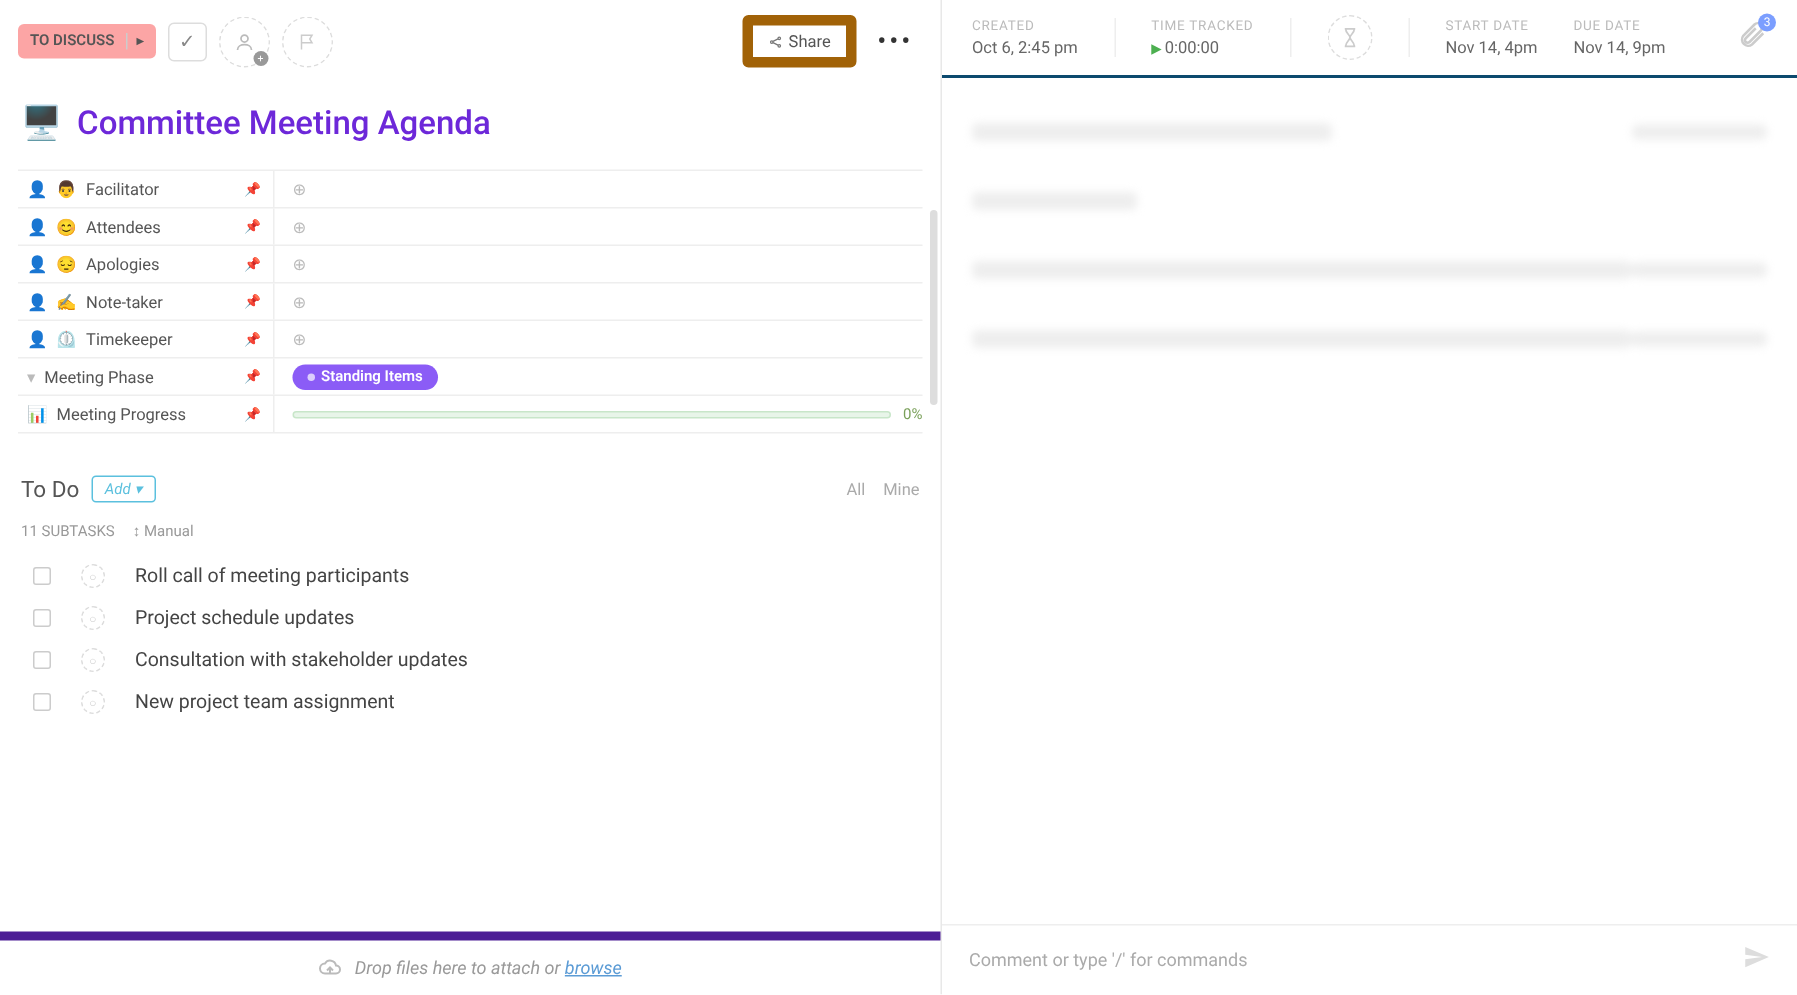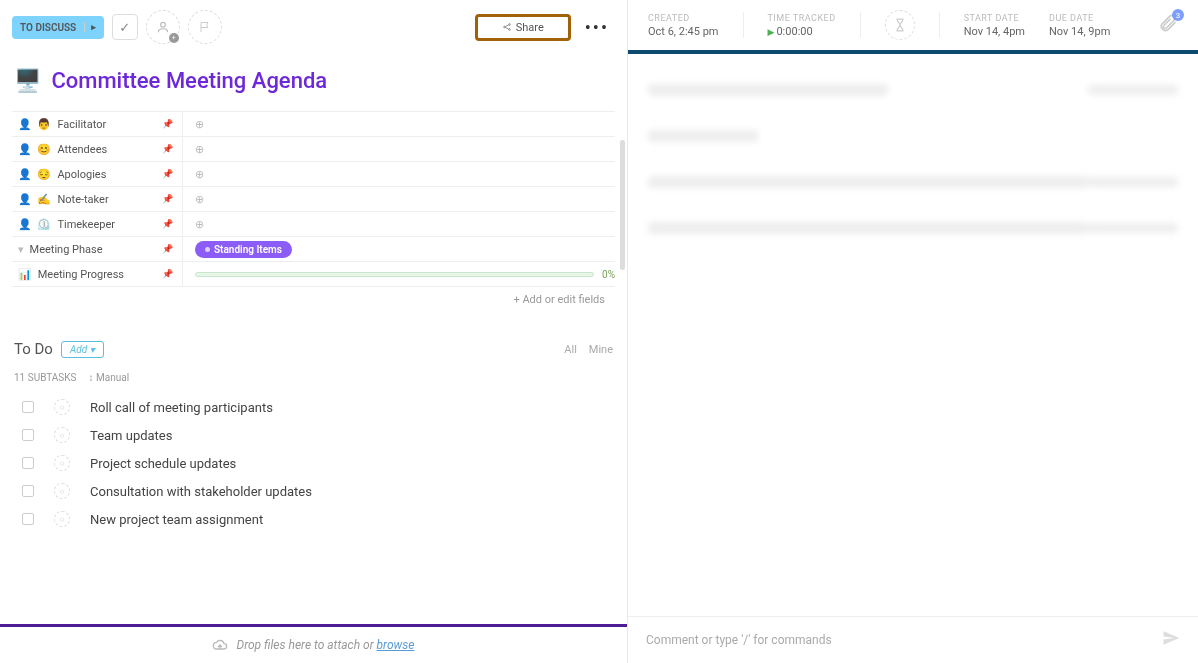--- a/index.html
+++ b/index.html
@@ -3,26 +3,26 @@
 <meta charset="utf-8">
 <style>
 * { box-sizing: border-box; margin: 0; padding: 0; }
 body { font-family: -apple-system, BlinkMacSystemFont, "Segoe UI", Roboto, sans-serif; font-size: 13px; color: #333; background: #fff; width: 1198px; height: 663px; overflow: hidden; display: flex; }
 .left-panel { width: 636px; height: 100%; position: relative; display: flex; flex-direction: column; border-right: 1px solid #e8e8e8; }
 .right-panel { flex: 1; height: 100%; display: flex; flex-direction: column; }
 
 
 .toolbar-left { display: flex; align-items: center; padding: 10px 12px 6px 12px; justify-content: space-between; }
 .toolbar-left-group { display: flex; align-items: center; gap: 8px; }
-.status-btn { display: flex; align-items: center; gap: 6px; background: #7dd3fc; border-radius: 4px; padding: 6px 8px; font-size: 10px; font-weight: 600; color: #555; }
+.status-btn { display: flex; align-items: center; gap: 6px; background: #fca5a5; border-radius: 4px; padding: 6px 8px; font-size: 10px; font-weight: 600; color: #555; }
 .status-arrow { border-left: 1px solid #ccc; padding-left: 6px; margin-left: 2px; font-size: 9px; }
 .check-btn { border: 1px solid #ddd; border-radius: 4px; width: 26px; height: 26px; display:flex; align-items:center; justify-content:center; color:#888; }
 .circle-btn { width: 34px; height: 34px; border: 1px dashed #ddd; border-radius: 50%; display:flex; align-items:center; justify-content:center; font-size:14px; color:#bbb; position:relative; }
 .circle-btn .plus { position:absolute; bottom:0; right:0; background:#999; color:#fff; border-radius:50%; font-size:7px; width:10px; height:10px; display:flex; align-items:center; justify-content:center; }
-.share-btn { display:flex; align-items:center; gap:4px; border:3px solid #a16207; border-radius:4px; padding:4px 24px; font-size:11px; color:#555; }
+.share-btn { display:flex; align-items:center; gap:4px; border:7px solid #a16207; border-radius:4px; padding:4px 10px; font-size:11px; color:#555; }
 .dots { font-size:18px; letter-spacing:2px; color:#333; padding:0 6px; }
 
 .title-row { display:flex; align-items:center; gap:10px; padding: 18px 14px 14px 14px; }
 .title-icon { font-size:22px; }
 .title-text { font-size:22px; font-weight:500; color:#6d28d9; }
 
 
 .fields { margin: 4px 12px 0 12px; border-top:1px solid #eee; }
 .field-row { display:flex; align-items:center; border-bottom:1px solid #eee; height:25px; }
 .field-label { width:170px; display:flex; align-items:center; gap:6px; padding-left:6px; font-size:11px; color:#555; position:relative; }
@@ -41,25 +41,25 @@
 .todo-section { padding: 28px 14px 0 14px; flex:1; overflow:auto; }
 .todo-header { display:flex; align-items:center; justify-content:space-between; margin-bottom:14px; }
 .todo-title { font-size:15px; color:#555; font-weight:400; display:flex; align-items:center; gap:8px; }
 .add-btn { border:1px solid #5bc0de; color:#5bc0de; font-size:10px; padding:2px 8px; border-radius:3px;font-style:italic; }
 .filter-links { display:flex; gap:12px; font-size:11px; color:#aaa; }
 .subtasks-meta { display:flex; align-items:center; gap:12px; font-size:10px; color:#999; margin-bottom:10px; margin-top:8px;}
 .subtask { display:flex; align-items:center; gap:20px; padding:6px 8px; font-size:13px; color:#444; }
 .subtask .cb { width:12px; height:12px; border:1.5px solid #ccc; border-radius:2px; }
 .subtask .dashed { width:16px; height:16px; border:1px dashed #ddd; border-radius:50%; display:flex; align-items:center; justify-content:center; font-size:8px; color:#ccc; }
 
-.drop-area { border-top:3px solid #4c1d95; padding:10px; text-align:center; font-size:12px; color:#999; font-style:italic; display:flex; align-items:center; justify-content:center; gap:8px; }
+.drop-area { border-top:6px solid #4c1d95; padding:10px; text-align:center; font-size:12px; color:#999; font-style:italic; display:flex; align-items:center; justify-content:center; gap:8px; }
 .drop-area a { color:#5b9bd5; text-decoration:underline; }
 
 
-.right-top { display:flex; align-items:center; padding:10px 20px; gap:24px; border-bottom:4px solid #0c4a6e; background:#fff; }
+.right-top { display:flex; align-items:center; padding:10px 20px; gap:24px; border-bottom:2px solid #0c4a6e; background:#fff; }
 .meta-block { display:flex; flex-direction:column; gap:2px; }
 .meta-label { font-size:9px; color:#bbb; letter-spacing:.5px; text-transform:uppercase; }
 .meta-value { font-size:11px; color:#666; }
 .divider-v { width:1px; height:26px; background:#eee; }
 .time-dot { color:#4caf50; font-size:9px; margin-right:2px; }
 .gear-circle { width:30px; height:30px; border:1px dashed #ddd; border-radius:50%; display:flex; align-items:center; justify-content:center; color:#ccc; font-size:13px; }
 .attach-badge { margin-left:auto; position:relative; color:#ccc; font-size:18px; }
 .attach-badge .count { position:absolute; top:-4px; right:-6px; background:#7b9eff; color:#fff; border-radius:50%; font-size:8px; width:12px; height:12px; display:flex; align-items:center; justify-content:center; }
 
 .right-body { flex:1; padding: 30px 20px; filter: blur(3px); color:#bbb; }
@@ -185,21 +185,20 @@
           <span>Meeting Progress</span>
           <span class="pin">📌</span>
         </div>
       <div class="field-value">
         <div class="progress-wrap">
           <div class="progress-bar"></div>
           <span class="progress-pct">0%</span>
         </div>
       </div>
     </div>
-    <div class="add-fields">+ Add or edit fields</div>
   </div>
 
   <div class="todo-section">
     <div class="todo-header">
       <div class="todo-title">
         <span>To Do</span>
         <span class="add-btn"><span>Add</span> ▾</span>
       </div>
       <div class="filter-links">
         <span>All</span>
@@ -208,25 +207,20 @@
     </div>
     <div class="subtasks-meta">
       <span>11 SUBTASKS</span>
       <span>↕ <span>Manual</span></span>
     </div>
 
     <div class="subtask">
         <span class="cb"></span>
         <span class="dashed">○</span>
         <span>Roll call of meeting participants</span>
-      </div>
-    <div class="subtask">
-        <span class="cb"></span>
-        <span class="dashed">○</span>
-        <span>Team updates</span>
       </div>
     <div class="subtask">
         <span class="cb"></span>
         <span class="dashed">○</span>
         <span>Project schedule updates</span>
       </div>
     <div class="subtask">
         <span class="cb"></span>
         <span class="dashed">○</span>
         <span>Consultation with stakeholder updates</span>

